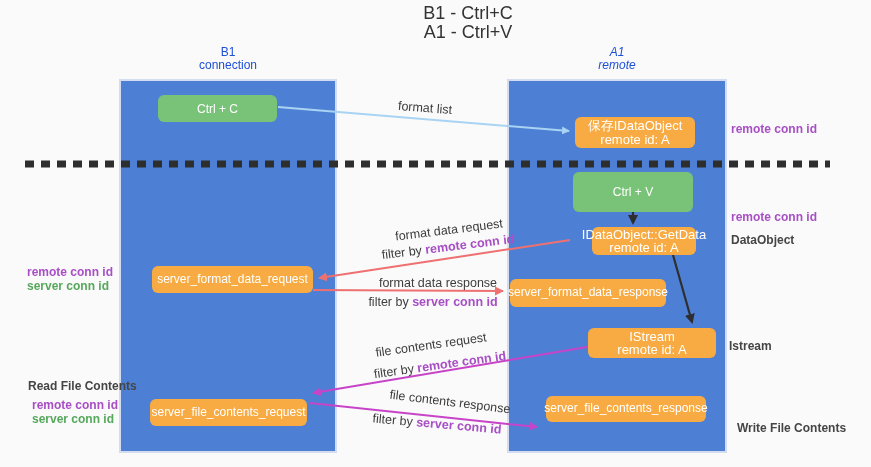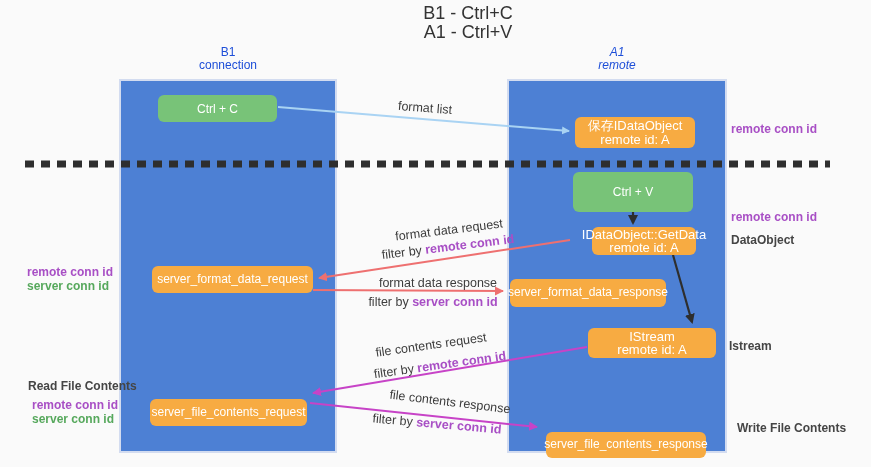--- a/index.html
+++ b/index.html
@@ -101,21 +101,21 @@
   <div class="abs box orange" style="left:152px;top:266px;width:161px;height:27px;font-size:12px;">
     <span>server_format_data_request</span>
   </div>
   <div class="abs box orange" style="left:588px;top:328px;width:128px;height:30px;">
     <span>IStream</span>
     <span>remote id: A</span>
   </div>
   <div class="abs box orange" style="left:150px;top:383px;width:157px;height:27px;font-size:12px;margin-top:16px;">
     <span>server_file_contents_request</span>
   </div>
-  <div class="abs box orange" style="left:546px;top:432px;width:160px;height:26px;font-size:12px;">
+  <div class="abs box orange" style="left:546px;top:396px;width:160px;height:26px;font-size:12px;">
     <span>server_file_contents_response</span>
   </div>
 
   <div class="abs msg" style="left:425px;top:108px;transform:translate(-50%,-50%) rotate(4.5deg);">format list</div>
 
   <div class="abs msg" style="left:449px;top:230px;transform:translate(-50%,-50%) rotate(-7deg);">format data request</div>
   <div class="abs msg" style="left:448px;top:247px;transform:translate(-50%,-50%) rotate(-7deg);">
     <span>filter by </span><span class="key purple">remote conn id</span>
   </div>
 

